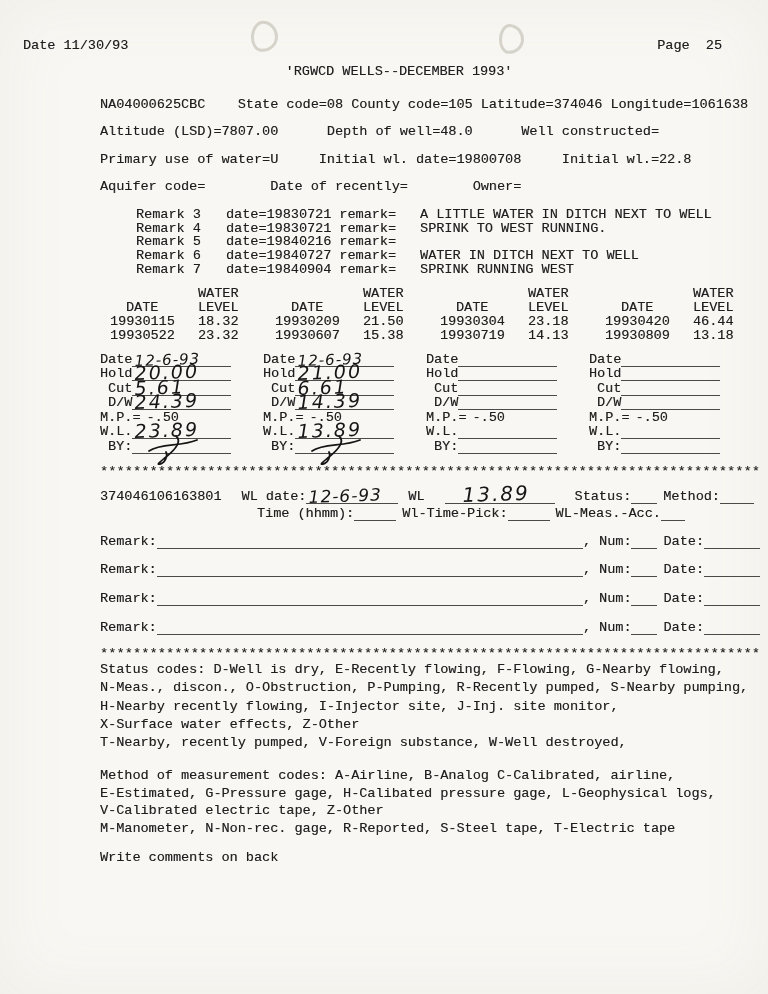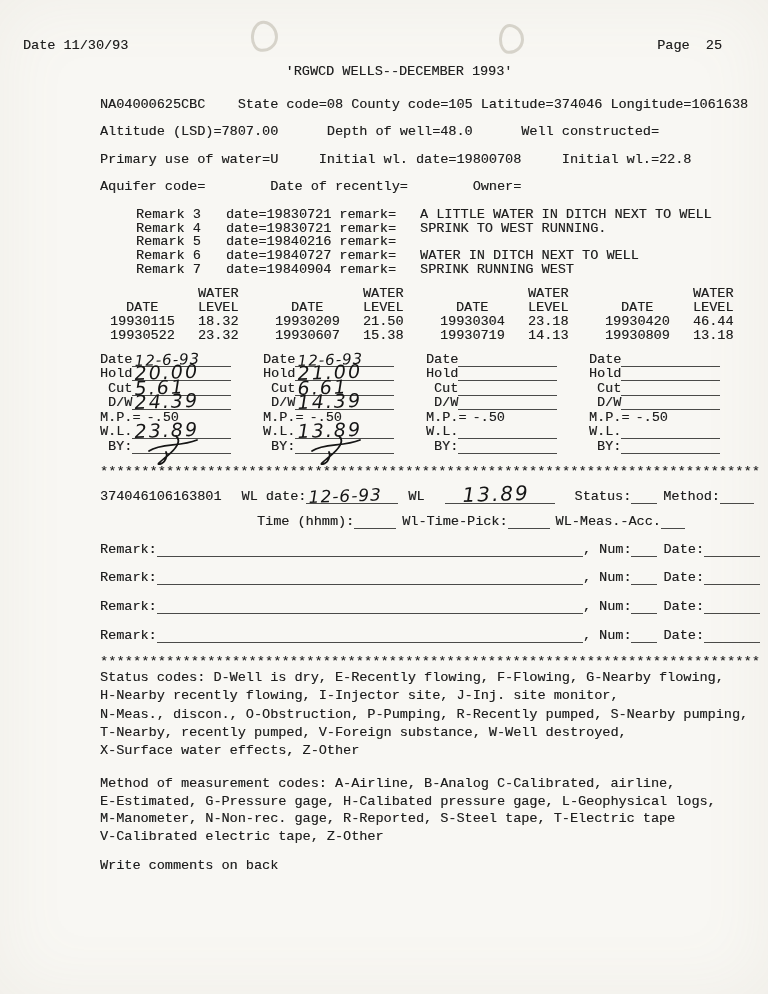--- a/index.html
+++ b/index.html
@@ -51,21 +51,21 @@
   }
   .hw-num { font-size:19px; }
   .hw-date { font-size:15px; letter-spacing:1px; }
   .hw-big { font-size:20px; }
   .sig { position:absolute; left:12px; bottom:-12px; z-index:2; }
 
   .divider { margin-top:11px; line-height:14px; letter-spacing:0.15px; white-space:nowrap; overflow:hidden; }
 
   .wlentry { margin-top:8px; }
   .wlentry-row1 { display:flex; align-items:flex-end; height:17px; white-space:pre; }
-  .wlentry-row2 { display:flex; align-items:flex-end; height:17px; margin-left:157px; margin-top:8px; white-space:pre; }
+  .wlentry-row2 { display:flex; align-items:flex-end; height:17px; margin-left:157px; margin-top:0; white-space:pre; }
   .f92 { flex:none; width:92px; border-bottom:1.2px solid #4a4a48; position:relative; height:100%; }
   .f110 { flex:none; width:110px; border-bottom:1.2px solid #4a4a48; position:relative; height:100%; }
   .f26 { flex:none; width:26px; border-bottom:1.2px solid #4a4a48; height:100%; }
   .f34 { flex:none; width:34px; border-bottom:1.2px solid #4a4a48; height:100%; }
   .f42 { flex:none; width:42px; border-bottom:1.2px solid #4a4a48; height:100%; }
   .f24 { flex:none; width:24px; border-bottom:1.2px solid #4a4a48; height:100%; }
   .m6 { margin-left:6px; } .m8 { margin-left:20px; } .m10 { margin-left:10px; }
 
   .remark-rows { margin-top:12px; }
   .remark-row { display:flex; align-items:flex-end; height:16px; margin-bottom:12.6px; white-space:pre; }
@@ -238,28 +238,28 @@
       </div>
       <div class="remark-row">
         <span>Remark:</span><span class="rfill"></span><span>, Num:</span><span class="f26"></span><span class="m6">Date:</span><span class="f56"></span>
       </div>
     </div>
 
     <div class="divider" style="margin-top:2px">********************************************************************************</div>
 
     <div class="codes-status">
       <div class="line">Status codes: D-Well is dry, E-Recently flowing, F-Flowing, G-Nearby flowing,</div>
+      <div class="line">N-Meas., discon., O-Obstruction, P-Pumping, R-Recently pumped, S-Nearby pumping,</div>
       <div class="line">H-Nearby recently flowing, I-Injector site, J-Inj. site monitor,</div>
-      <div class="line">N-Meas., discon., O-Obstruction, P-Pumping, R-Recently pumped, S-Nearby pumping,</div>
+      <div class="line">X-Surface water effects, Z-Other</div>
       <div class="line">T-Nearby, recently pumped, V-Foreign substance, W-Well destroyed,</div>
-      <div class="line">X-Surface water effects, Z-Other</div>
     </div>
 
     <div class="codes-method">
       <div class="line">Method of measurement codes: A-Airline, B-Analog C-Calibrated, airline,</div>
       <div class="line">E-Estimated, G-Pressure gage, H-Calibated pressure gage, L-Geophysical logs,</div>
+      <div class="line">V-Calibrated electric tape, Z-Other</div>
       <div class="line">M-Manometer, N-Non-rec. gage, R-Reported, S-Steel tape, T-Electric tape</div>
-      <div class="line">V-Calibrated electric tape, Z-Other</div>
     </div>
 
     <div class="footer">Write comments on back</div>
   </div>
 </div>
 
 </body></html>

